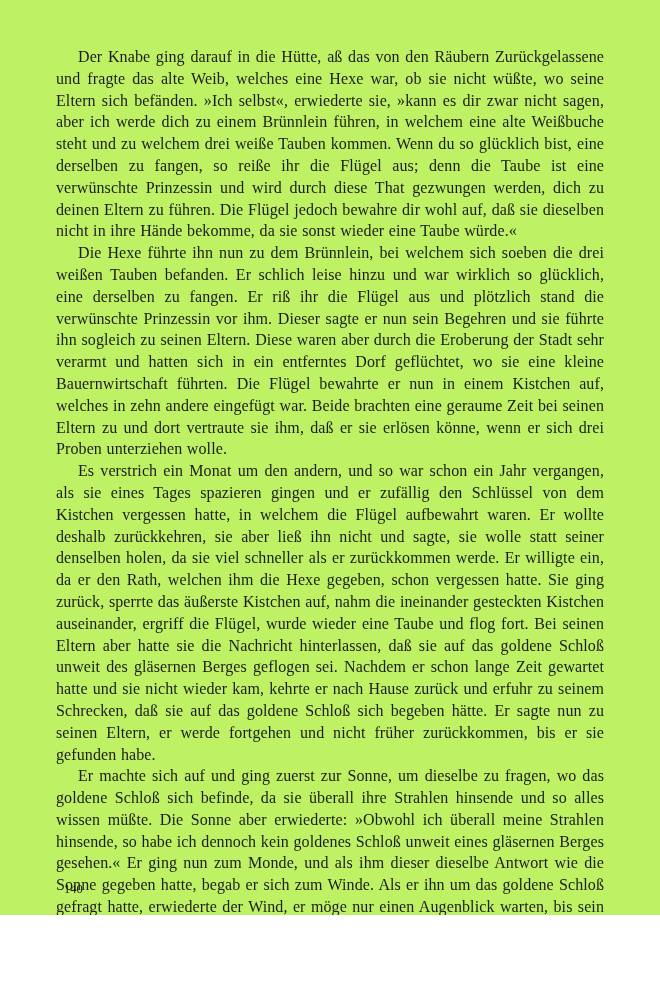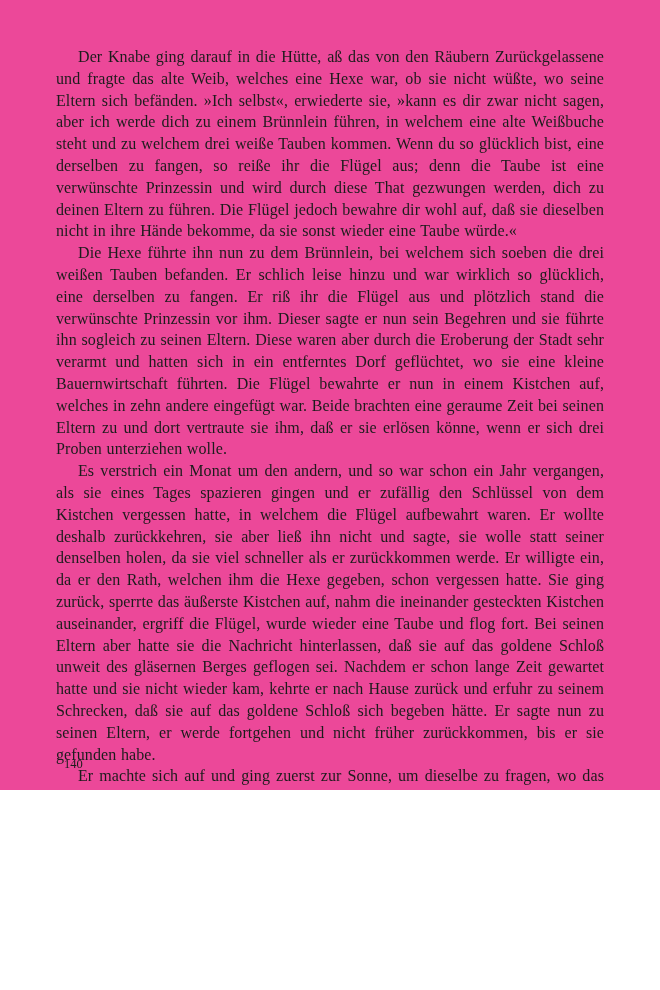--- a/index.html
+++ b/index.html
@@ -3,22 +3,22 @@
 <meta charset="utf-8">
 <style>
   html, body {
     margin: 0;
     padding: 0;
     background: #ffffff;
   }
   .page {
     position: relative;
     width: 660px;
-    height: 790px;
-    background: #ec4899;
+    height: 915px;
+    background: #bef264;
     color: #1c1c1c;
     font-family: "Liberation Serif", "DejaVu Serif", serif;
     overflow: hidden;
     box-sizing: border-box;
   }
   .text-block {
     position: absolute;
     top: 46px;
     left: 56px;
     right: 56px;

